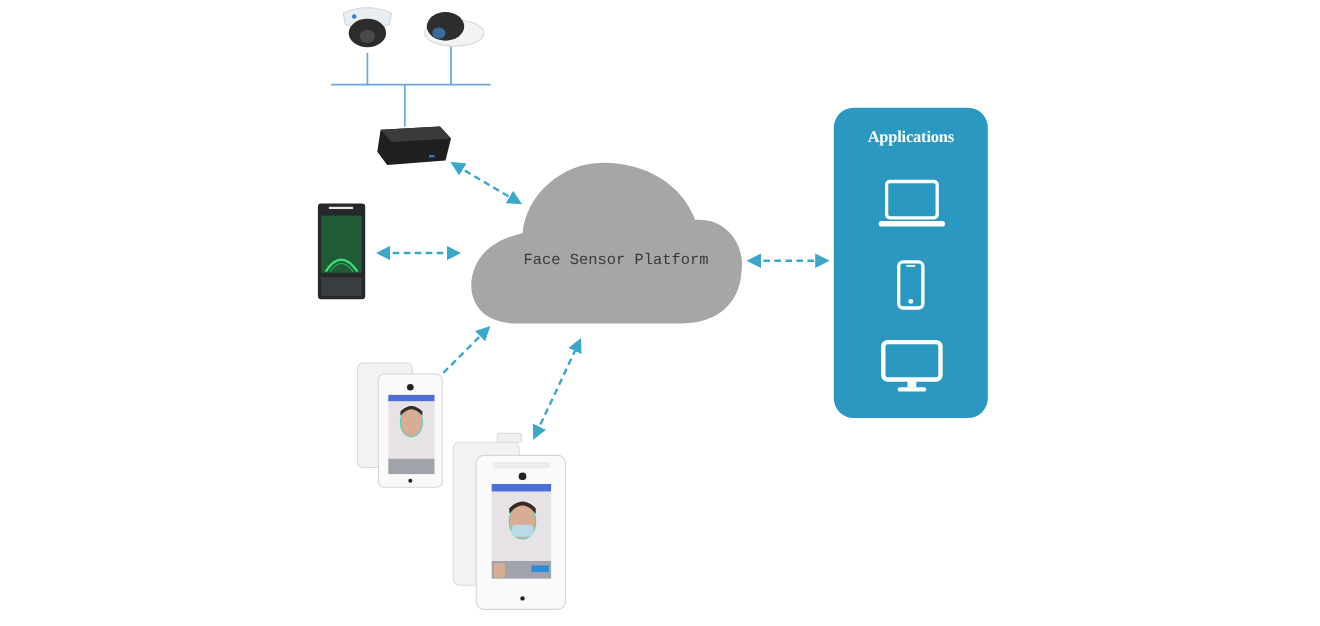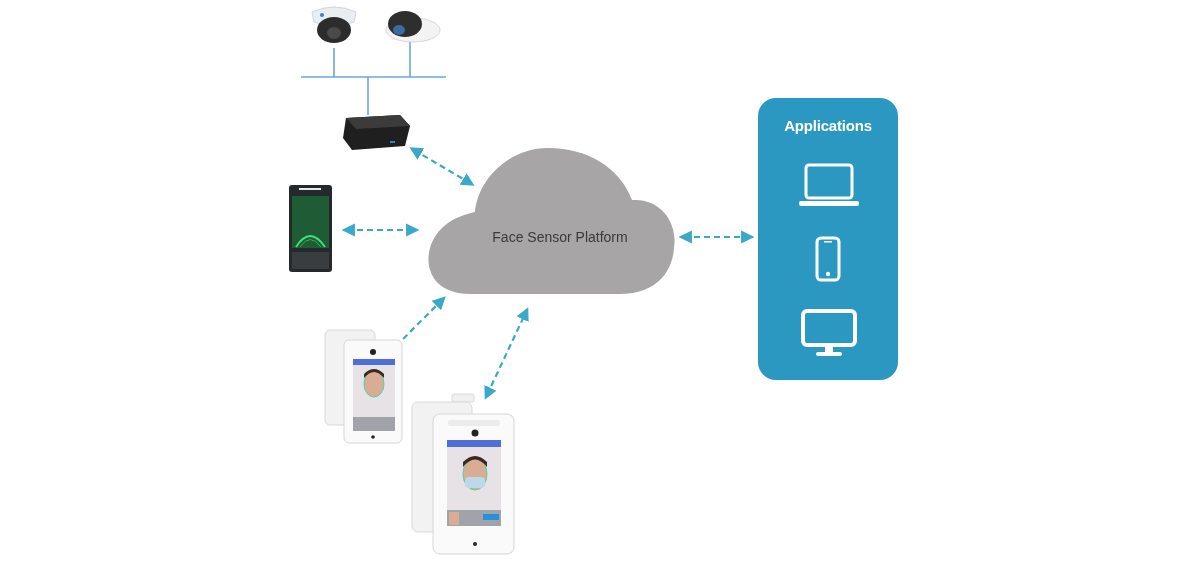--- a/index.html
+++ b/index.html
@@ -1,21 +1,21 @@
 <!DOCTYPE html>
 <html><head>
 <meta charset="utf-8">
 <style>
   html,body{margin:0;padding:0;background:#ffffff;}
   body{width:1200px;height:569px;position:relative;overflow:hidden;font-family:"DejaVu Sans",sans-serif;}
   .abs{position:absolute;}
   svg.layer{position:absolute;left:0;top:0;width:1200px;height:569px;}
-  .cloud-label{position:absolute;left:470px;top:229px;width:180px;text-align:center;font-family:Liberation Sans, sans-serif;font-size:14px;color:#3a3a3a;}
+  .cloud-label{position:absolute;left:470px;top:229px;width:180px;text-align:center;font-family:Liberation Mono, monospace;font-size:14px;color:#3a3a3a;}
   .apps-panel{position:absolute;left:758px;top:98px;width:140px;height:282px;border-radius:18px;}
-  .apps-title{position:absolute;left:0;top:19px;width:140px;text-align:center;color:#ffffff;font-family:Liberation Sans, sans-serif;font-size:15px;font-weight:bold;letter-spacing:-0.2px;}
+  .apps-title{position:absolute;left:0;top:19px;width:140px;text-align:center;color:#ffffff;font-family:Liberation Serif, serif;font-size:15px;font-weight:bold;letter-spacing:-0.2px;}
 </style>
 </head>
 <body>
 
 <svg class="layer" viewBox="0 0 1200 569" xmlns="http://www.w3.org/2000/svg">
   <defs>
     <marker id="ah" viewBox="0 0 10 10" refX="6" refY="5" markerWidth="6" markerHeight="6" orient="auto-start-reverse">
       <path d="M0,0 L10,5 L0,10 z" fill="#3aa9c9"></path>
     </marker>
   </defs>

